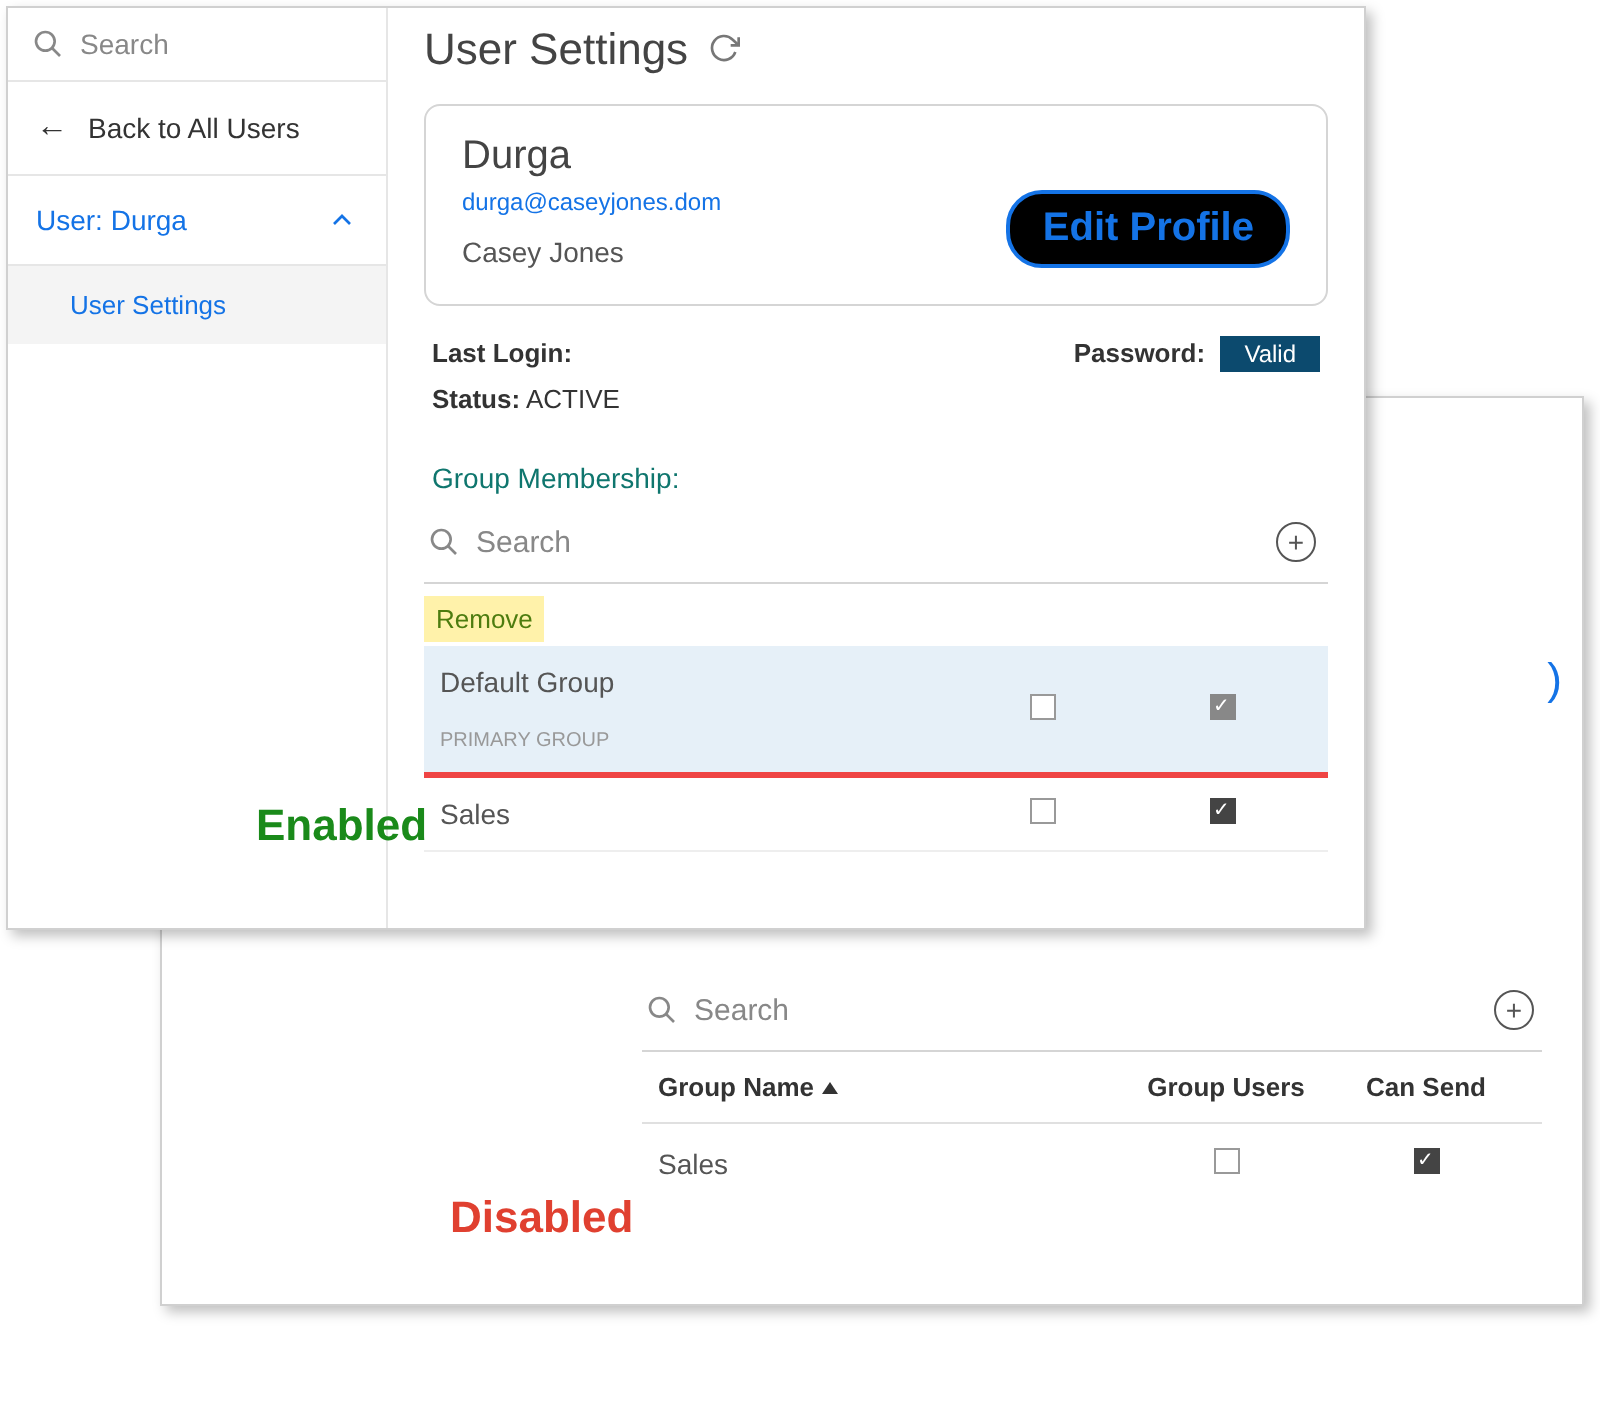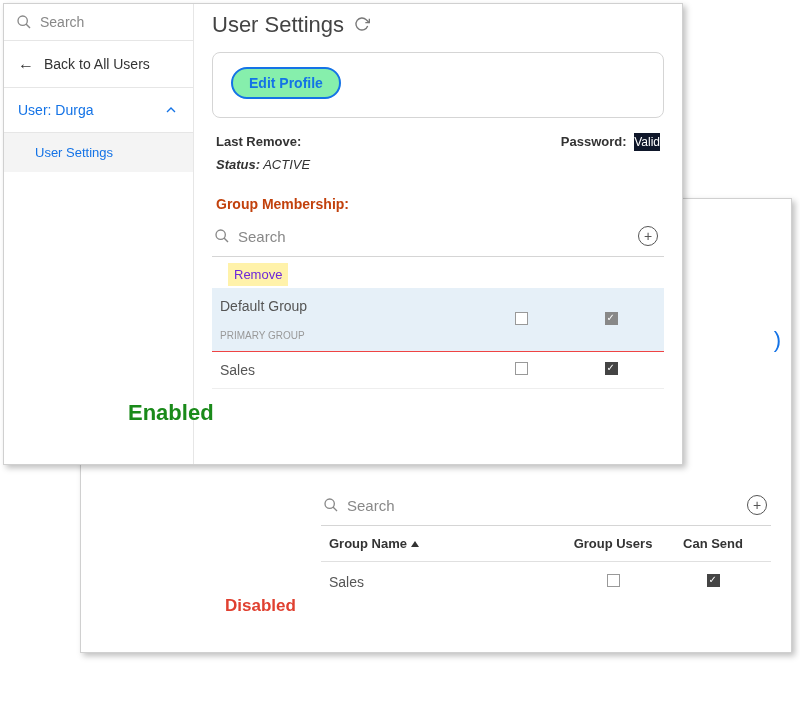--- a/index.html
+++ b/index.html
@@ -129,52 +129,51 @@
       display: inline-block;
       margin-bottom: 10px;
     }
     .card-left .company {
       font-size: 14px;
       color: #555;
     }
     .edit-btn {
       border: 2px solid #1473e6;
       color: #1473e6;
-      background: #86efac;
+      background: #000000;
       border-radius: 18px;
       padding: 6px 16px;
-      font-size: 14px;
+      font-size: 20px;
       font-weight: 600;
       cursor: pointer;
     }
     .meta-row {
       display: flex;
       justify-content: space-between;
       padding: 16px 4px 4px 4px;
       font-size: 13px;
       color: #333;
     }
     .meta-row b { font-weight: 600; }
     .valid-badge {
-      background: #0f172a;
+      background: #0c4a6e;
       color: #fff;
-      padding: 2px 0;
+      padding: 2px 12px;
       font-size: 12px;
       margin-left: 4px;
     }
     .status-row {
       padding: 4px 4px 14px 4px;
       font-size: 13px;
       color: #333;
-      font-style: italic;
     }
     .gm-title {
       font-size: 14px;
-      font-weight: 700;
-      color: #c2410c;
+      font-weight: 400;
+      color: #0f766e;
       padding: 10px 4px 8px 4px;
     }
     .gm-search-row {
       display: flex;
       align-items: center;
       justify-content: space-between;
       padding: 6px 6px 10px 2px;
       border-bottom: 1px solid #d5d5d5;
     }
     .gm-search-left {
@@ -199,37 +198,37 @@
       display: flex;
       align-items: center;
       justify-content: center;
       font-size: 14px;
       color: #555;
       cursor: pointer;
     }
     .remove-link {
       display: inline-block;
       background: #fff2aa;
-      color: #6d28d9;
+      color: #4d7c0f;
       font-size: 13px;
       padding: 4px 6px;
-      margin: 6px 0 2px 16px;
+      margin: 6px 0 2px 0;
       cursor: pointer;
     }
     .group-row {
       display: flex;
       align-items: center;
       padding: 10px 8px;
       font-size: 14px;
       color: #555;
       border-bottom: 1px solid #eee;
     }
     .group-row.selected {
       background: #e6f0f8;
-      border-bottom: 1px solid #ef4444;
+      border-bottom: 3px solid #ef4444;
     }
     .group-row .gname { flex: 1; }
     .group-row .primary-tag {
       font-size: 10px;
       color: #999;
       text-transform: uppercase;
       display: block;
       margin-top: 16px;
     }
     .checkbox-cell {
@@ -264,21 +263,21 @@
       left: 128px;
       font-size: 22px;
       font-weight: 700;
       color: #1a8a1a;
       z-index: 3;
     }
     .label-disabled {
       position: absolute;
       top: 596px;
       left: 225px;
-      font-size: 17px;
+      font-size: 22px;
       font-weight: 700;
       color: #e04030;
       z-index: 3;
     }
     .panel-back-inner {
       padding-top: 290px;
       padding-left: 240px;
       padding-right: 20px;
       padding-bottom: 50px;
     }
@@ -383,25 +382,30 @@
         <div class="page-title">User Settings</div>
         <span class="refresh">
           <svg class="icon" viewBox="0 0 24 24">
               <polyline points="23 4 23 10 17 10"></polyline>
               <path d="M20.49 15a9 9 0 1 1-2.12-9.36L23 10"></path>
             </svg>
         </span>
       </div>
 
       <div class="card">
+        <div class="card-left">
+          <div class="uname">Durga</div>
+          <a class="email">durga@caseyjones.dom</a>
+          <div class="company">Casey Jones</div>
+        </div>
         <button class="edit-btn">Edit Profile</button>
       </div>
 
       <div class="meta-row">
-        <div><b>Last Remove:</b></div>
+        <div><b>Last Login:</b></div>
         <div>
           <b>Password:</b>
           <span class="valid-badge">Valid</span>
         </div>
       </div>
       <div class="status-row">
         <b>Status:</b>
         <span>ACTIVE</span>
       </div>
 

